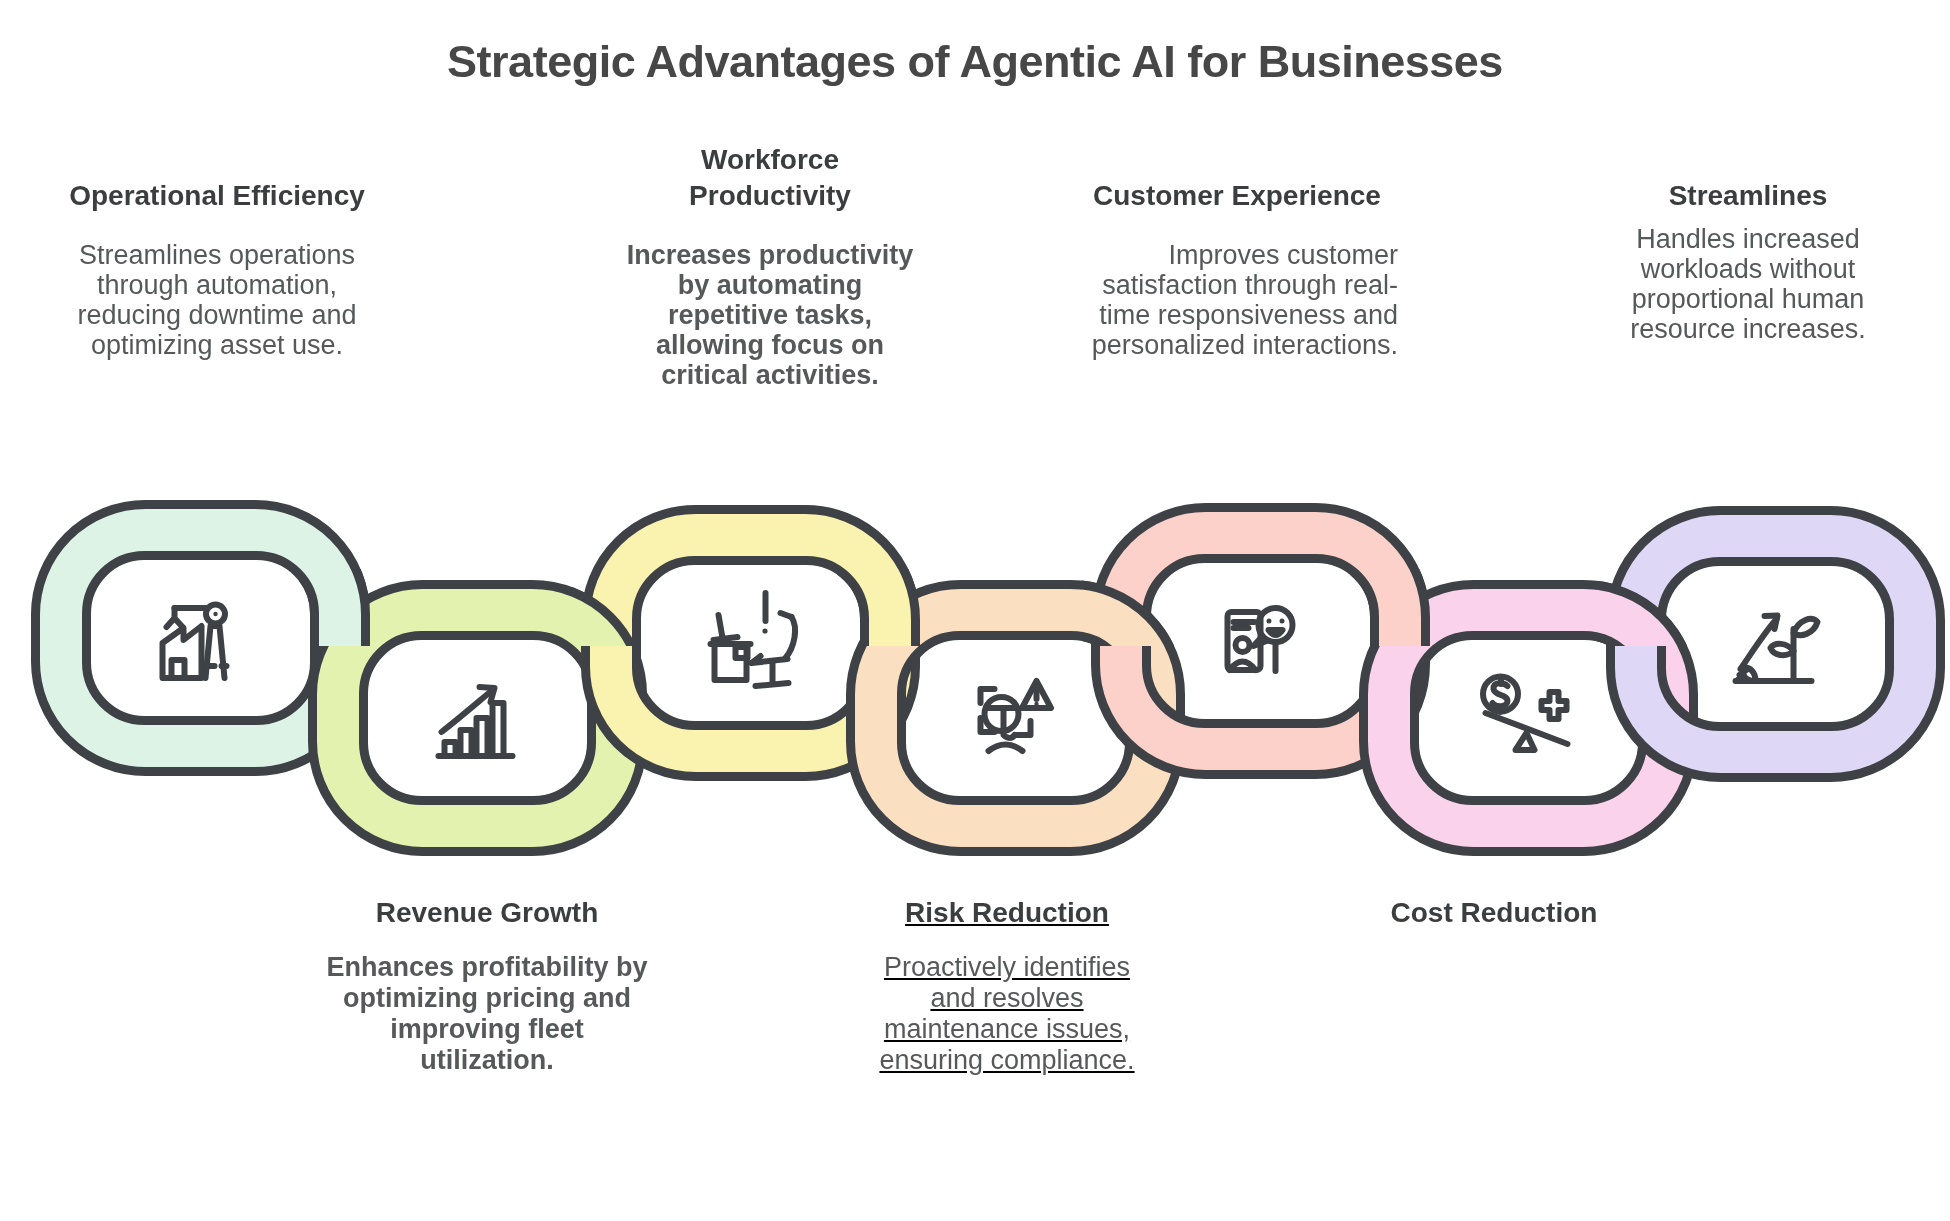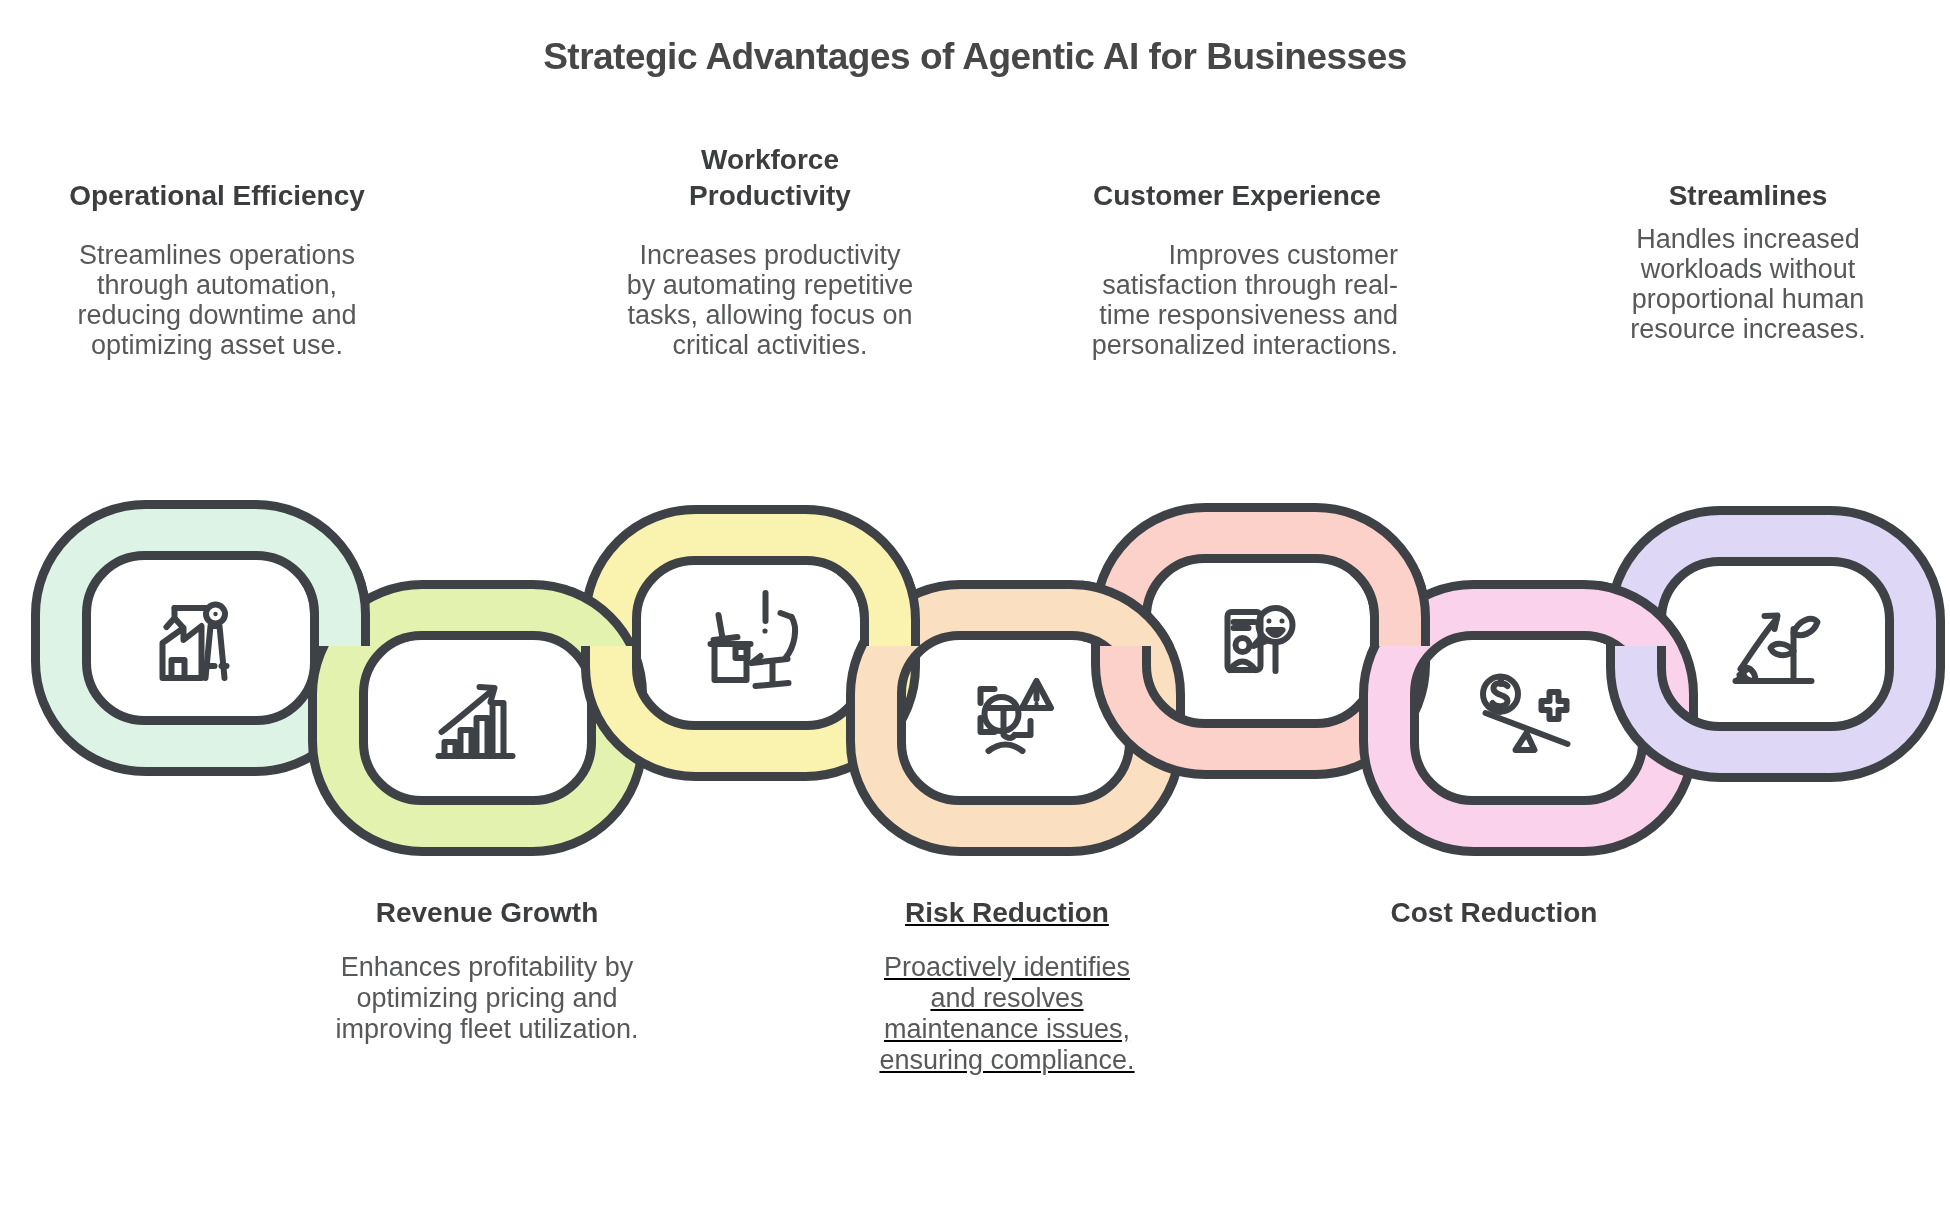--- a/index.html
+++ b/index.html
@@ -1,20 +1,20 @@
 <!DOCTYPE html>
 <html><head>
 <meta charset="utf-8">
 <style>
   html,body{margin:0;padding:0;background:#ffffff;}
   body{width:1950px;height:1221px;position:relative;overflow:hidden;
        font-family:"Liberation Sans", sans-serif;}
   .canvas{position:absolute;left:0;top:0;width:1950px;height:1221px;background:#fff;}
   .title{position:absolute;left:0;top:36px;width:1950px;text-align:center;
-         font-size:37px;font-weight:700;color:#474747;letter-spacing:-0.5px;}
+         font-size:45px;font-weight:700;color:#474747;letter-spacing:-0.5px;}
   #chain{position:absolute;left:0;top:0;}
   .tblock{position:absolute;transform:translateX(-50%);text-align:center;}
   .t-head{font-size:28px;font-weight:700;color:#3c3d3f;line-height:36px;margin:0 auto;}
   .top .t-head-area{min-height:74px;display:flex;flex-direction:column;justify-content:flex-end;}
   .t-body{font-size:27px;color:#57585a;line-height:30px;margin:26px auto 0;}
   .bottom .t-body{line-height:31px;margin-top:21px;}
 </style>
 </head>
 <body>
 
@@ -202,40 +202,40 @@
     <div class="t-head-area">
         <div class="t-head" style="width:340px;">Operational Efficiency</div>
       </div>
     <div class="t-body" style="width:300px;">Streamlines operations through automation, reducing downtime and optimizing asset use.</div>
   </div>
 
   <div class="tblock top" style="left:770px;top:140px;">
     <div class="t-head-area">
         <div class="t-head" style="width:250px;">Workforce Productivity</div>
       </div>
-    <div class="t-body" style="width:292px;">Increases productivity by automating repetitive tasks, allowing focus on critical activities.</div>
+    <div class="t-body" style="width:292px;font-weight:bold;">Increases productivity by automating repetitive tasks, allowing focus on critical activities.</div>
   </div>
 
   <div class="tblock top" style="left:1237px;top:140px;">
     <div class="t-head-area">
         <div class="t-head" style="width:360px;">Customer Experience</div>
       </div>
     <div class="t-body" style="width:322px;text-align:right;">Improves customer satisfaction through real-time responsiveness and personalized interactions.</div>
   </div>
 
   <div class="tblock top" style="left:1748px;top:140px;">
     <div class="t-head-area">
         <div class="t-head" style="width:340px;">Streamlines</div>
       </div>
     <div class="t-body" style="width:262px;margin-top:10px;">Handles increased workloads without proportional human resource increases.</div>
   </div>
 
   <div class="tblock bottom" style="left:487px;top:895px;">
     <div class="t-head" style="width:340px;">Revenue Growth</div>
-    <div class="t-body" style="width:330px;">Enhances profitability by optimizing pricing and improving fleet utilization.</div>
+    <div class="t-body" style="width:330px;font-weight:bold;">Enhances profitability by optimizing pricing and improving fleet utilization.</div>
   </div>
 
   <div class="tblock bottom" style="left:1007px;top:895px;text-decoration:underline;">
     <div class="t-head" style="width:340px;">Risk Reduction</div>
     <div class="t-body" style="width:296px;">Proactively identifies and resolves maintenance issues, ensuring compliance.</div>
   </div>
 
   <div class="tblock bottom" style="left:1494px;top:895px;">
     <div class="t-head" style="width:340px;">Cost Reduction</div>
   </div>

